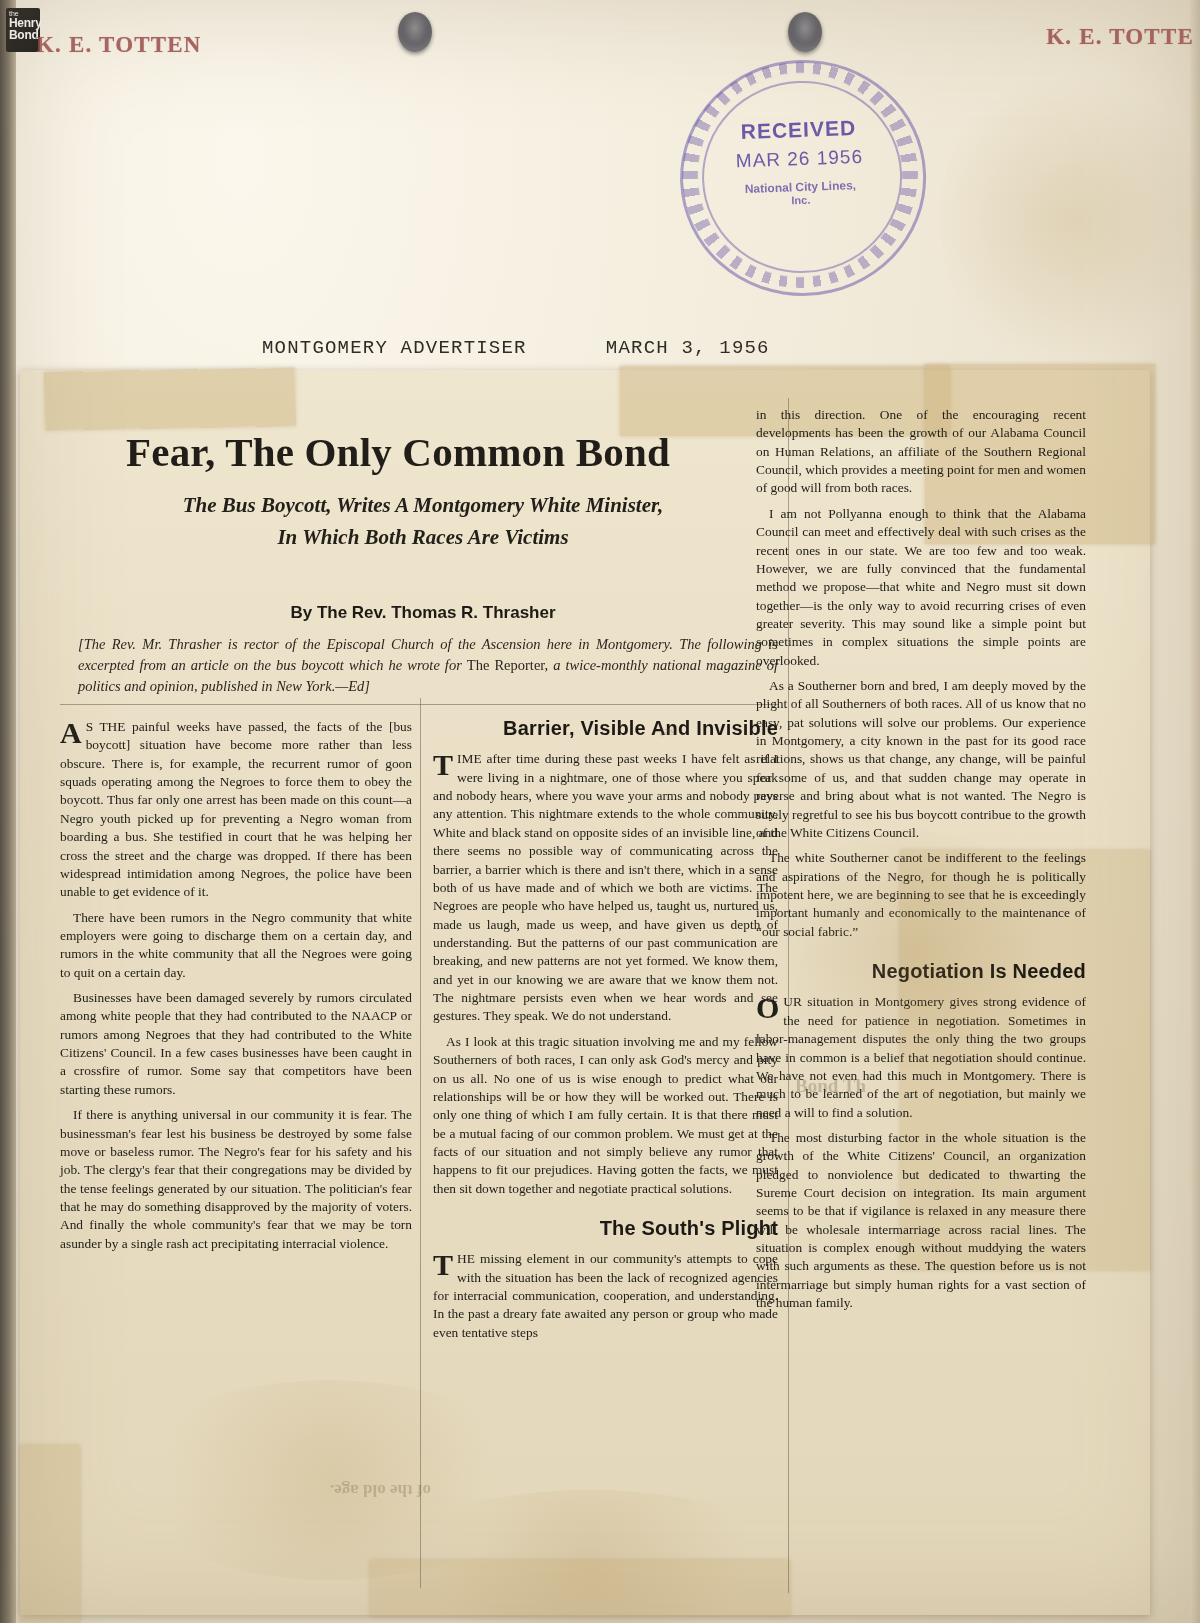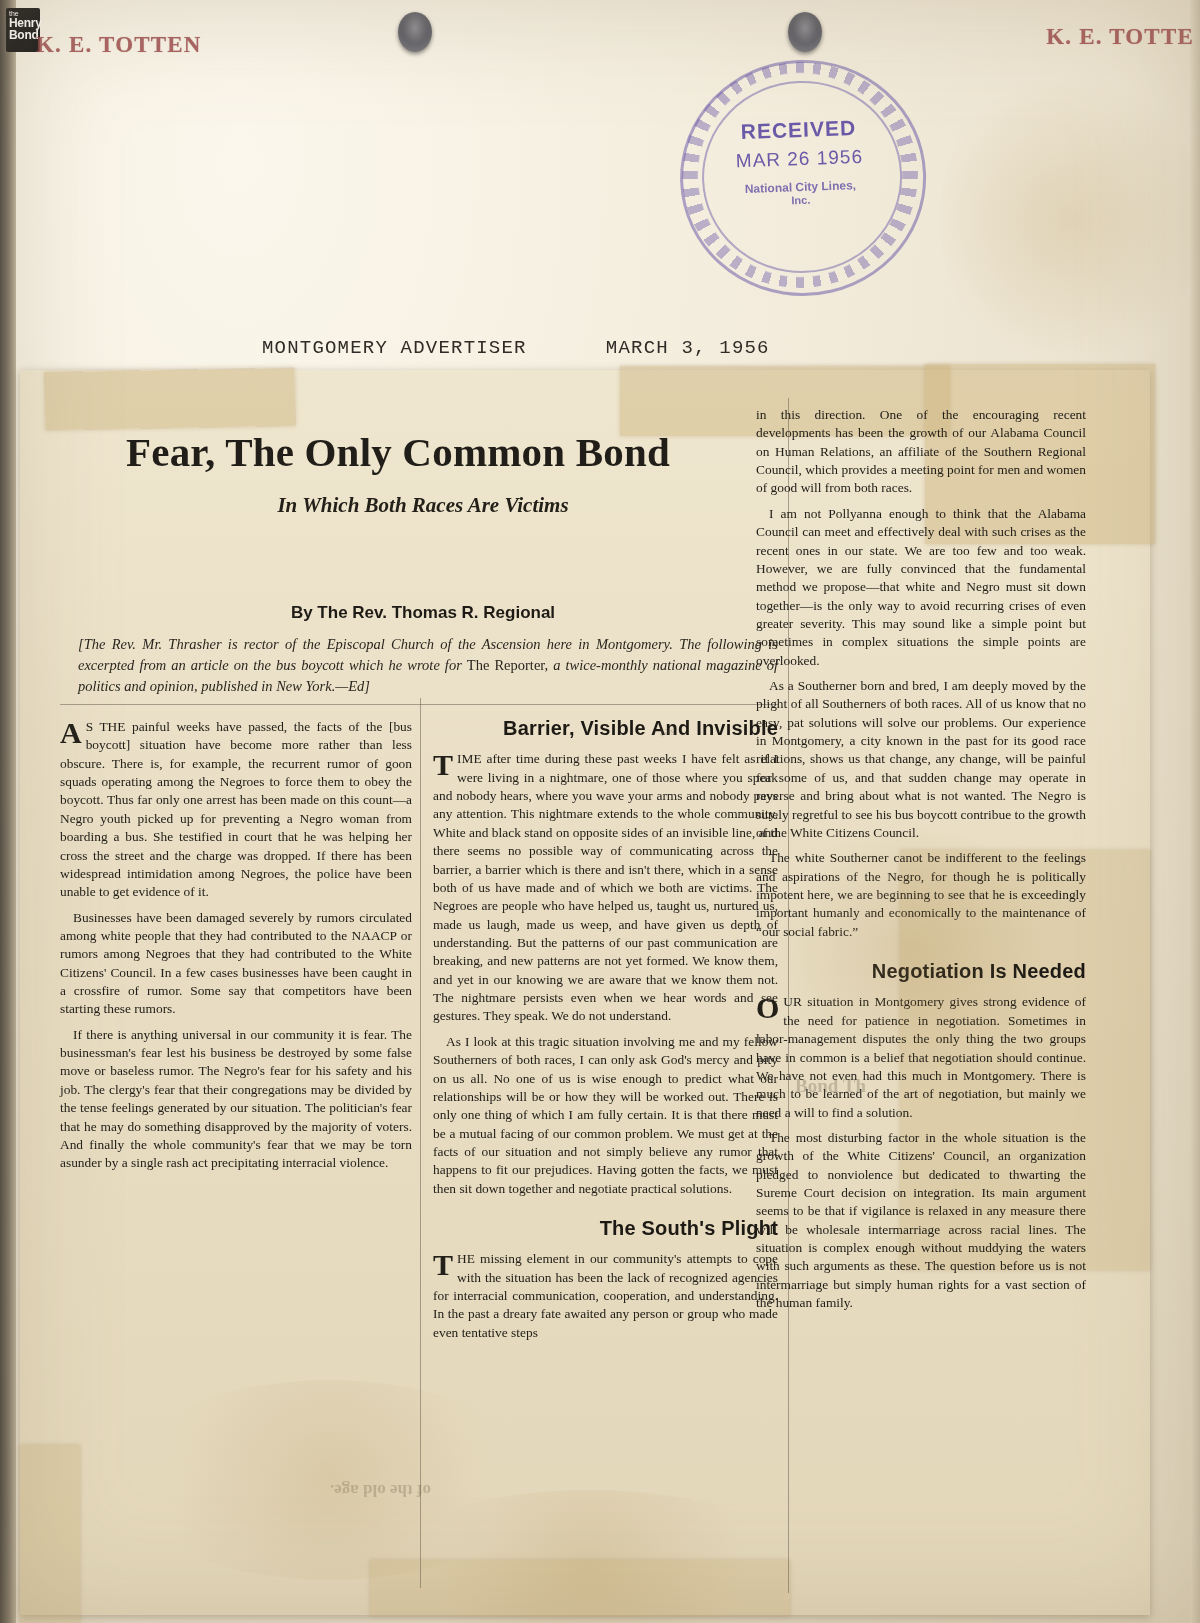--- a/index.html
+++ b/index.html
@@ -242,35 +242,37 @@
     <div class="tape tape-c"></div>
     <div class="tape tape-d"></div>
     <div class="tape tape-e"></div>
     <div class="tape tape-f"></div>
 
     <div class="clip-inner">
 
       <div class="headline">Fear, The Only Common Bond</div>
 
       <div class="deck">
+        <div>The Bus Boycott, Writes A Montgomery White Minister,</div>
         <div>In Which Both Races Are Victims</div>
       </div>
 
-      <div class="byline">By The Rev. Thomas R. Regional</div>
+      <div class="byline">By The Rev. Thomas R. Thrasher</div>
 
       <div class="editnote">
         <span>[The Rev. Mr. Thrasher is rector of the Episcopal Church of the Ascension here in Montgomery. The following is excerpted from an article on the bus boycott which he wrote for </span><span class="rom">The Reporter,</span><span> a twice-monthly national magazine of politics and opinion, published in New York.—Ed]</span>
       </div>
 
       <div class="rule" style="left:22px;top:306px;width:718px;"></div>
       <div class="rule" style="left:750px;top:0px;width:1px;height:1195px;"></div>
       <div class="rule" style="left:382px;top:300px;width:1px;height:890px;"></div>
 
       <div class="col col1">
         <p class="noind"><span class="dropcap">A</span><span>S THE painful weeks have passed, the facts of the [bus boycott] situation have become more rather than less obscure. There is, for example, the recurrent rumor of goon squads operating among the Negroes to force them to obey the boycott. Thus far only one arrest has been made on this count—a Negro youth picked up for preventing a Negro woman from boarding a bus. She testified in court that he was helping her cross the street and the charge was dropped. If there has been widespread intimidation among Negroes, the police have been unable to get evidence of it.</span></p>
+        <p>There have been rumors in the Negro community that white employers were going to discharge them on a certain day, and rumors in the white community that all the Negroes were going to quit on a certain day.</p>
         <p>Businesses have been damaged severely by rumors circulated among white people that they had contributed to the NAACP or rumors among Negroes that they had contributed to the White Citizens' Council. In a few cases businesses have been caught in a crossfire of rumor. Some say that competitors have been starting these rumors.</p>
         <p>If there is anything universal in our community it is fear. The businessman's fear lest his business be destroyed by some false move or baseless rumor. The Negro's fear for his safety and his job. The clergy's fear that their congregations may be divided by the tense feelings generated by our situation. The politician's fear that he may do something disapproved by the majority of voters. And finally the whole community's fear that we may be torn asunder by a single rash act precipitating interracial violence.</p>
       </div>
 
       <div class="col col2">
         <div class="subhead">Barrier, Visible And Invisible</div>
         <p class="noind"><span class="dropcap">T</span><span>IME after time during these past weeks I have felt as if I were living in a nightmare, one of those where you speak and nobody hears, where you wave your arms and nobody pays any attention. This nightmare extends to the whole community. White and black stand on opposite sides of an invisible line, and there seems no possible way of communicating across the barrier, a barrier which is there and isn't there, which in a sense both of us have made and of which we both are victims. The Negroes are people who have helped us, taught us, nurtured us, made us laugh, made us weep, and have given us depth of understanding. But the patterns of our past communication are breaking, and new patterns are not yet formed. We know them, and yet in our knowing we are aware that we know them not. The nightmare persists even when we hear words and see gestures. They speak. We do not understand.</span></p>
         <p>As I look at this tragic situation involving me and my fellow Southerners of both races, I can only ask God's mercy and pity on us all. No one of us is wise enough to predict what our relationships will be or how they will be worked out. There is only one thing of which I am fully certain. It is that there must be a mutual facing of our common problem. We must get at the facts of our situation and not simply believe any rumor that happens to fit our prejudices. Having gotten the facts, we must then sit down together and negotiate practical solutions.</p>
         <div class="subhead">The South's Plight</div>
         <p class="noind"><span class="dropcap">T</span><span>HE missing element in our community's attempts to cope with the situation has been the lack of recognized agencies for interracial communication, cooperation, and understanding. In the past a dreary fate awaited any person or group who made even tentative steps</span></p>

